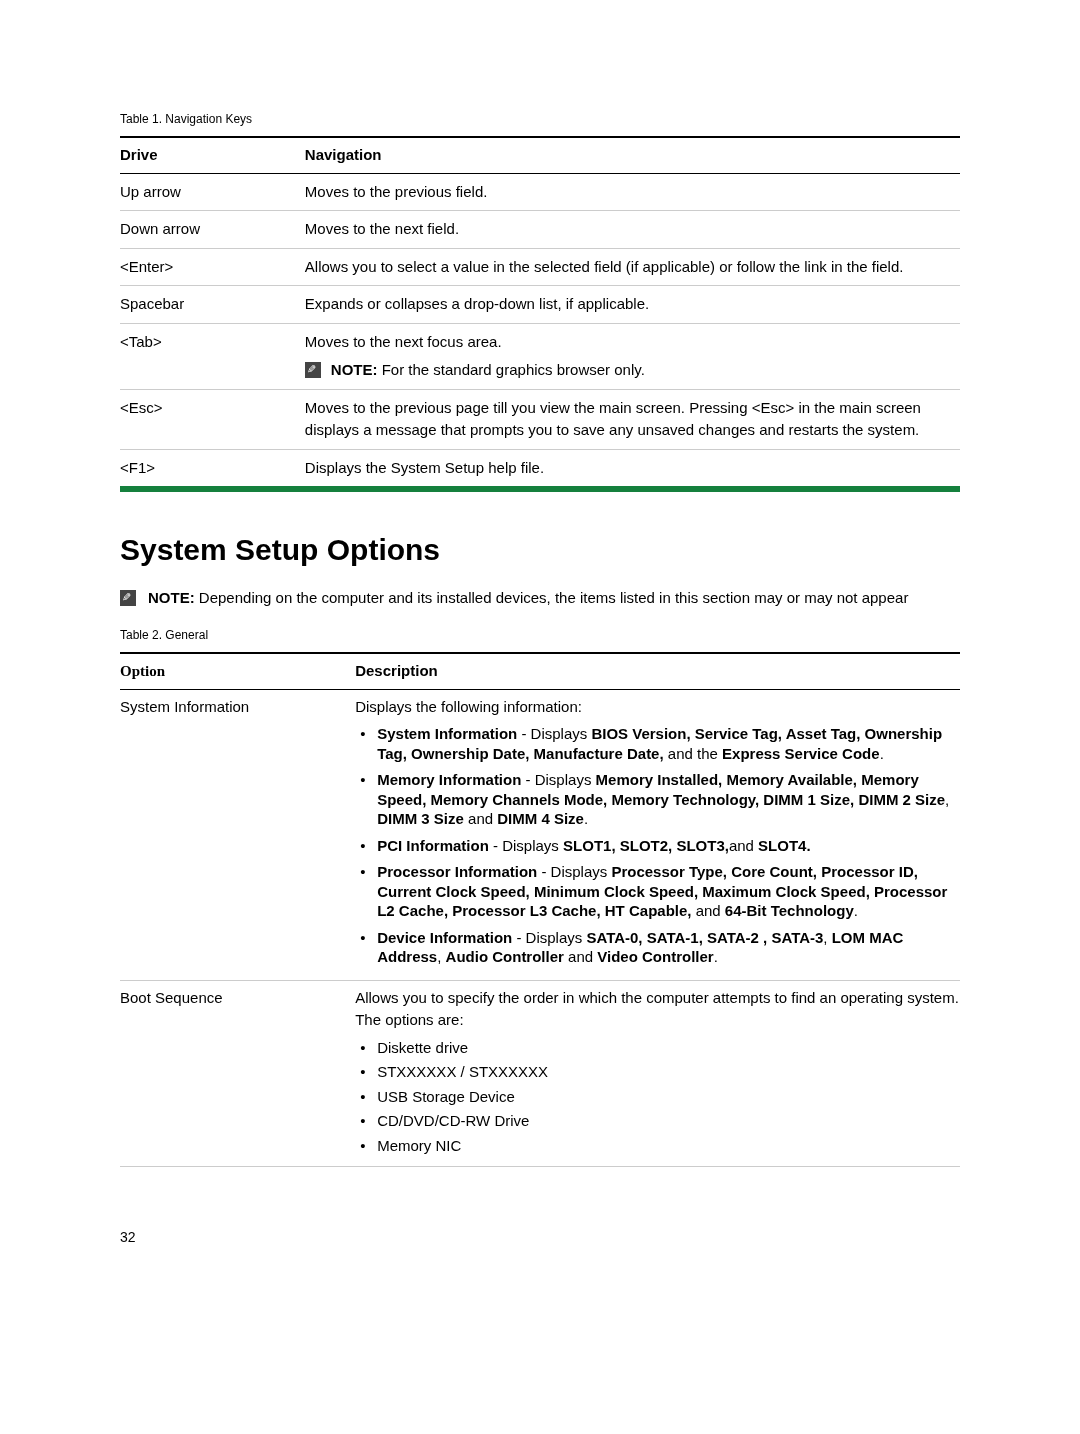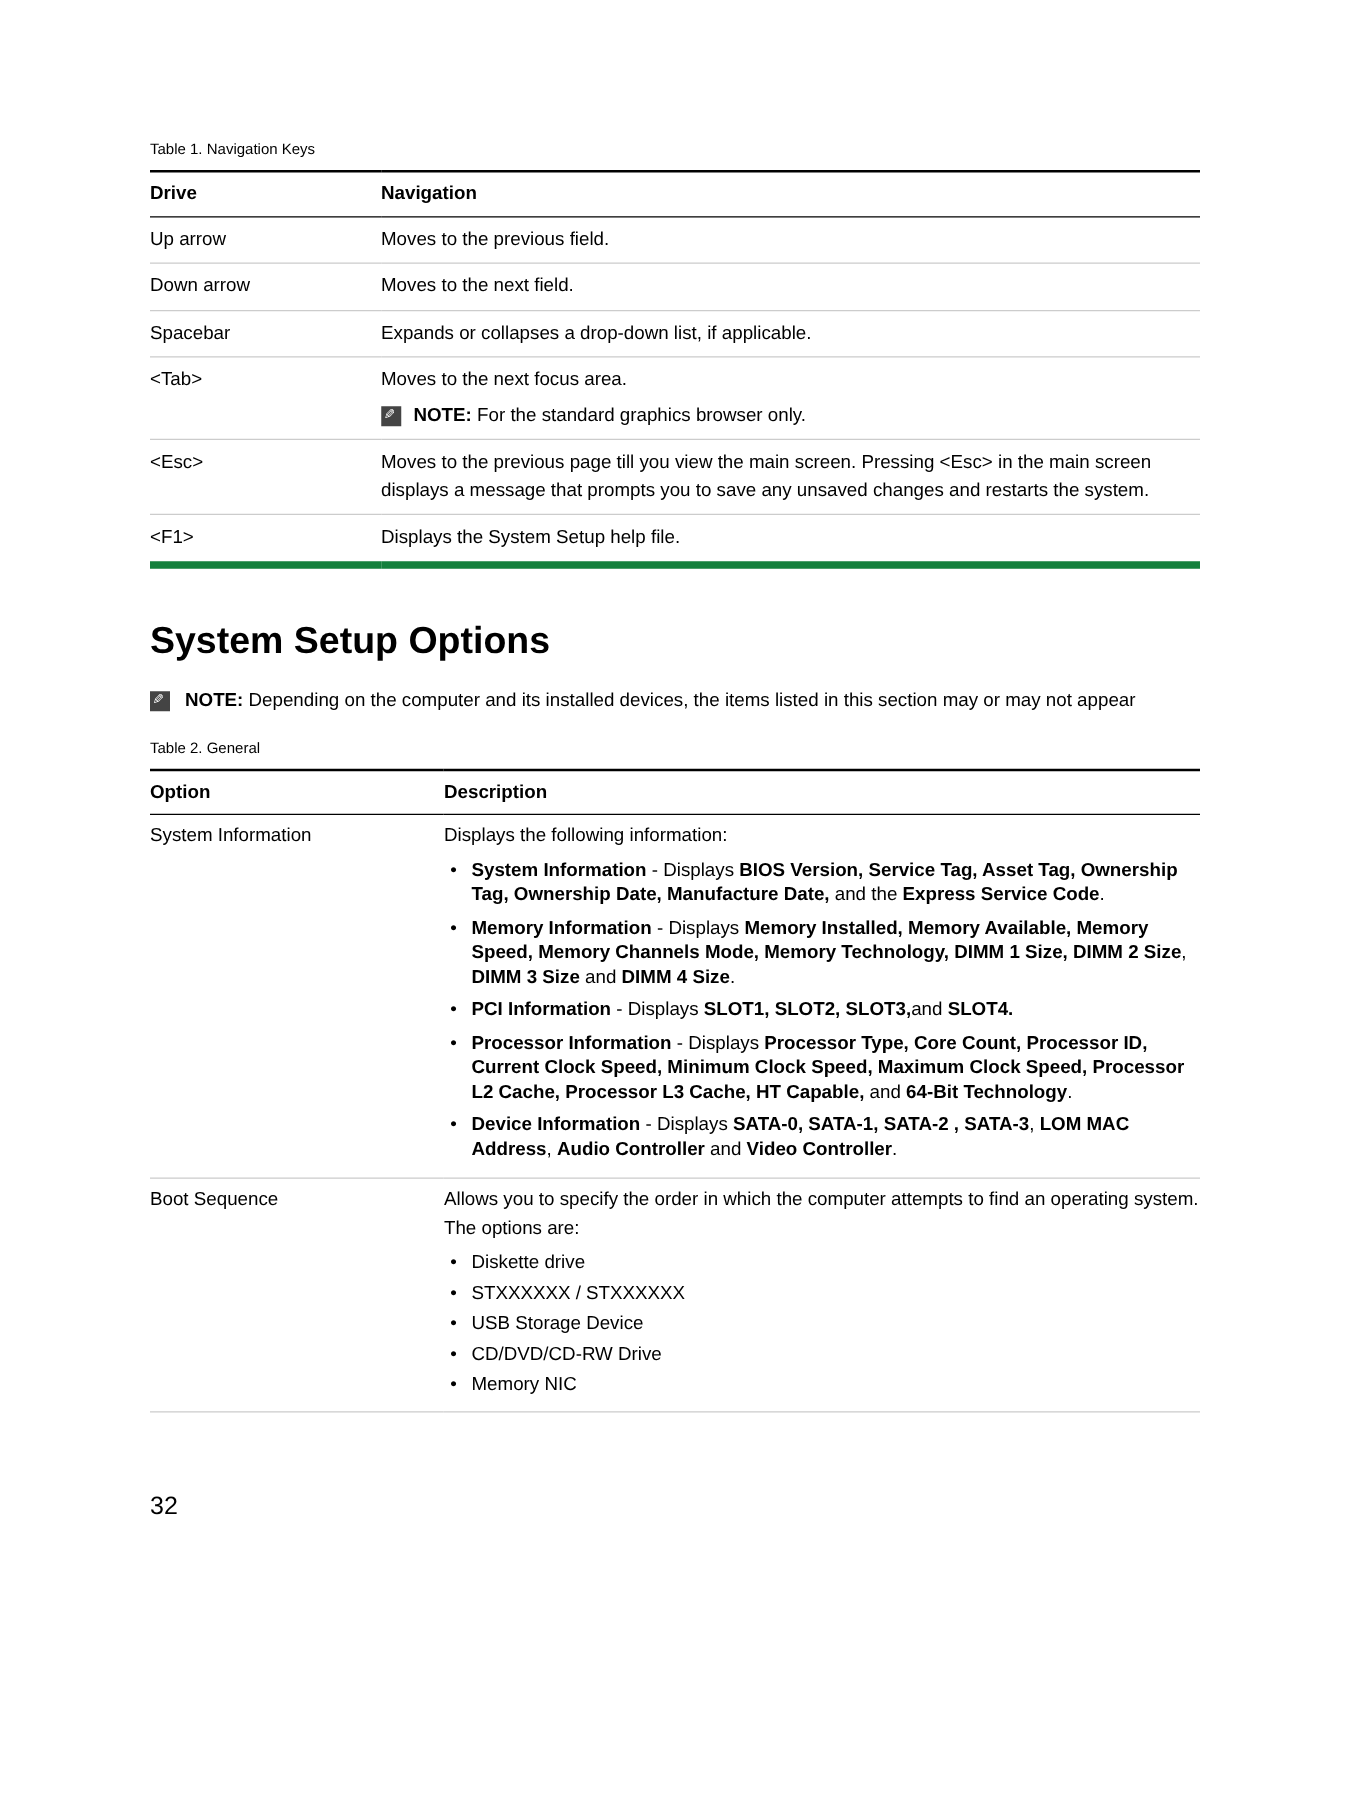--- a/index.html
+++ b/index.html
@@ -70,35 +70,35 @@
     }
     .gen-table thead tr {
       border-top: 2px solid #000;
       border-bottom: 1px solid #000;
     }
     .gen-table th {
       text-align: left;
       font-weight: bold;
       padding: 6px 0;
     }
-    .gen-table th.col-opt { width: 28%; }
+    .gen-table th.col-opt { width: 28%; font-family: Liberation Serif, serif; }
     .gen-table td {
       padding: 6px 0;
       vertical-align: top;
       border-bottom: 1px solid #ccc;
     }
     .gen-table td.col-opt { padding-right: 10px; }
     .bullets { list-style: none; padding-left: 0; margin-top: 6px; }
     .bullets li { position: relative; padding-left: 22px; margin-bottom: 7px; line-height: 1.3; }
     .bullets li::before {
       content: "•"; position: absolute; left: 5px; top: 0; font-size: 15px;
     }
     .desc-pre { margin-bottom: 2px; }
     .tight li { margin-bottom: 5px; }
-    .page-num { margin-top: 60px; font-size: 20px; }
+    .page-num { margin-top: 60px; font-size: 14px; }
     b { font-weight: bold; }
     .note-text b:first-child { font-weight: bold; }
   </style>
 </head>
 <body>
 
 <div class="table-caption">Table 1. Navigation Keys</div>
 <table class="nav-table">
   <thead>
     <tr>
@@ -110,20 +110,26 @@
   <tr>
         <td>Up arrow</td>
         <td>
           <div>Moves to the previous field.</div>
         </td>
       </tr>
       <tr>
         <td>Down arrow</td>
         <td>
           <div>Moves to the next field.</div>
+        </td>
+      </tr>
+      <tr>
+        <td>&lt;Enter&gt;</td>
+        <td>
+          <div>Allows you to select a value in the selected field (if applicable) or follow the link in the field.</div>
         </td>
       </tr>
       <tr>
         <td>Spacebar</td>
         <td>
           <div>Expands or collapses a drop-down list, if applicable.</div>
         </td>
       </tr>
       <tr>
         <td>&lt;Tab&gt;</td>

